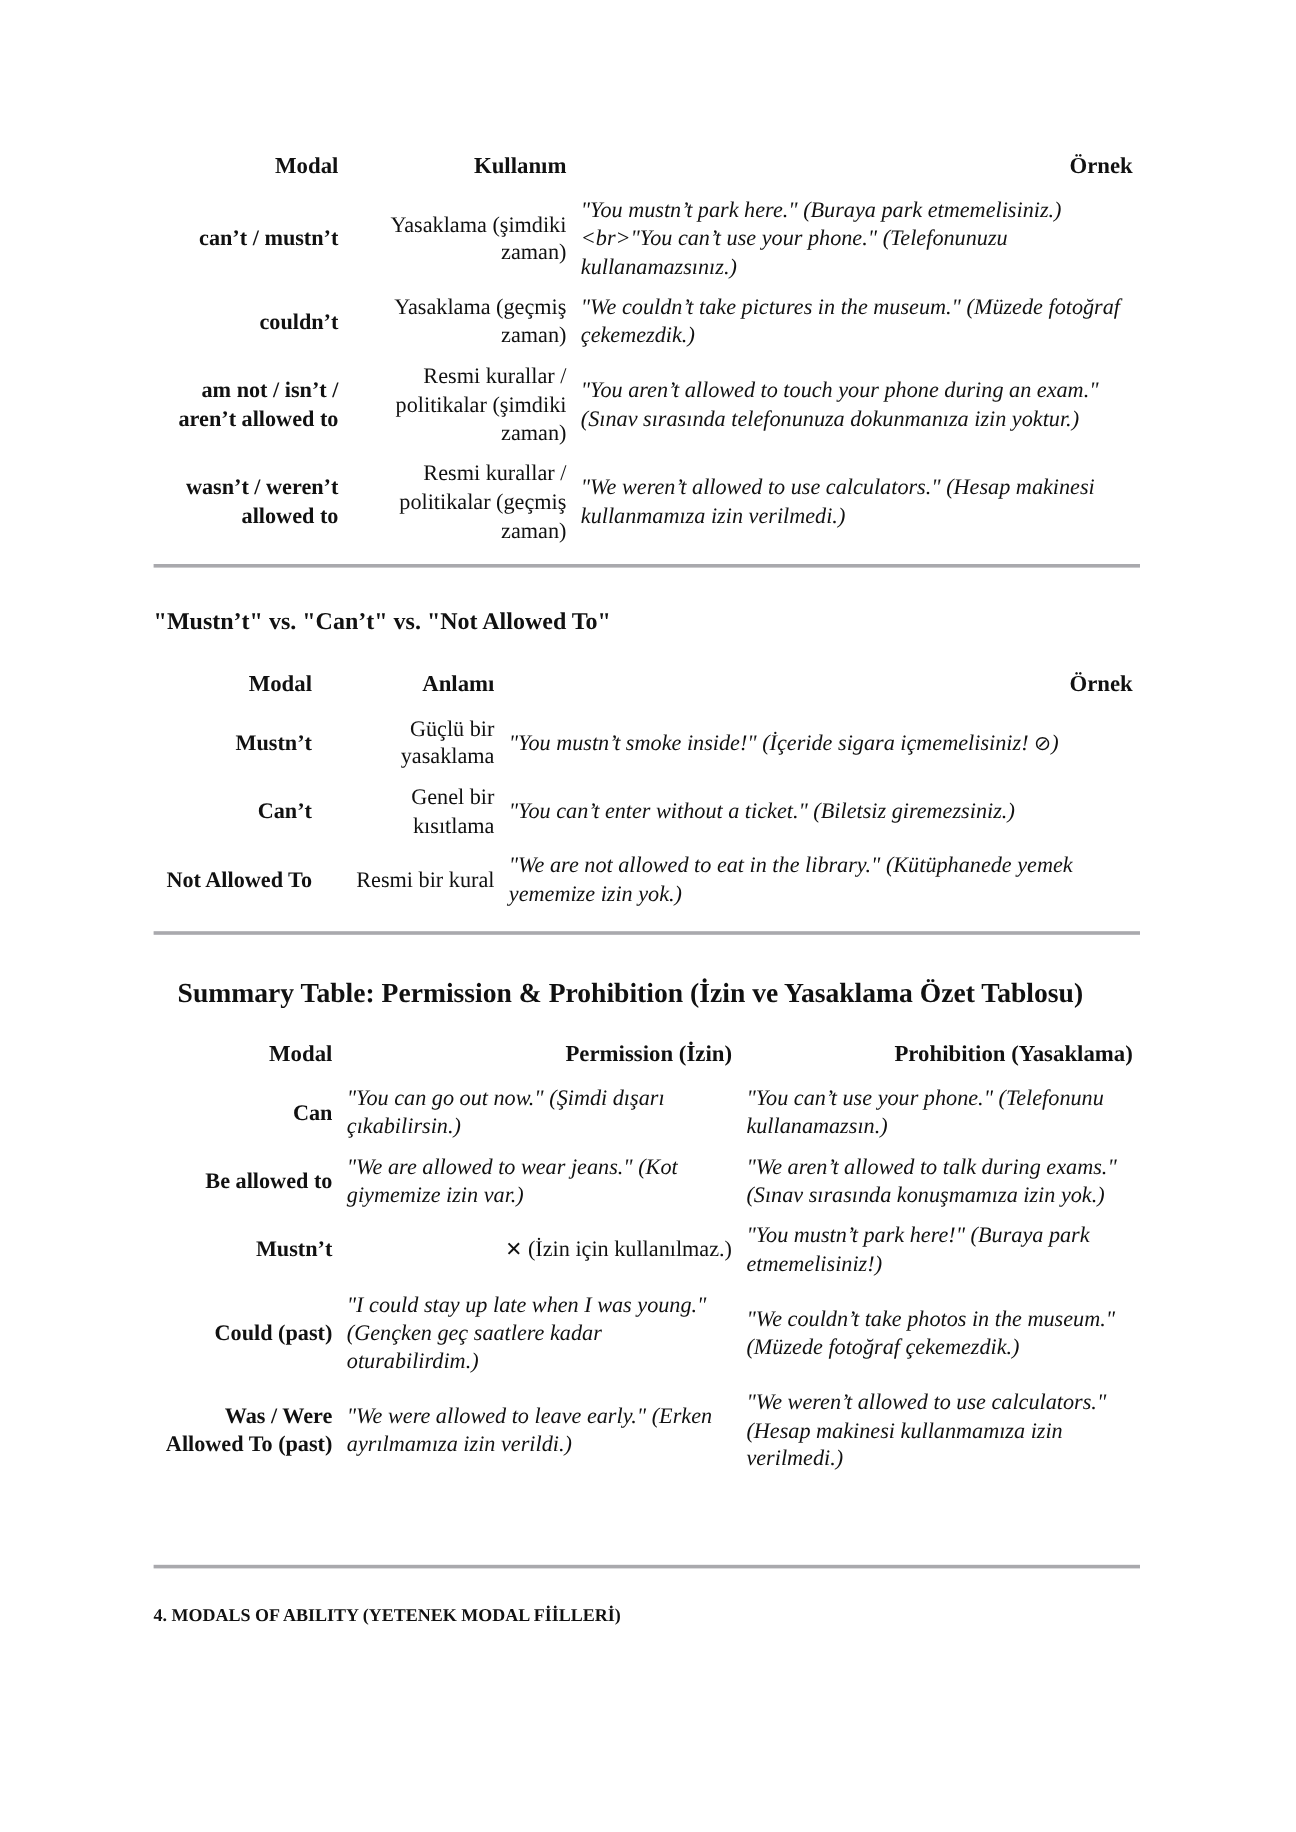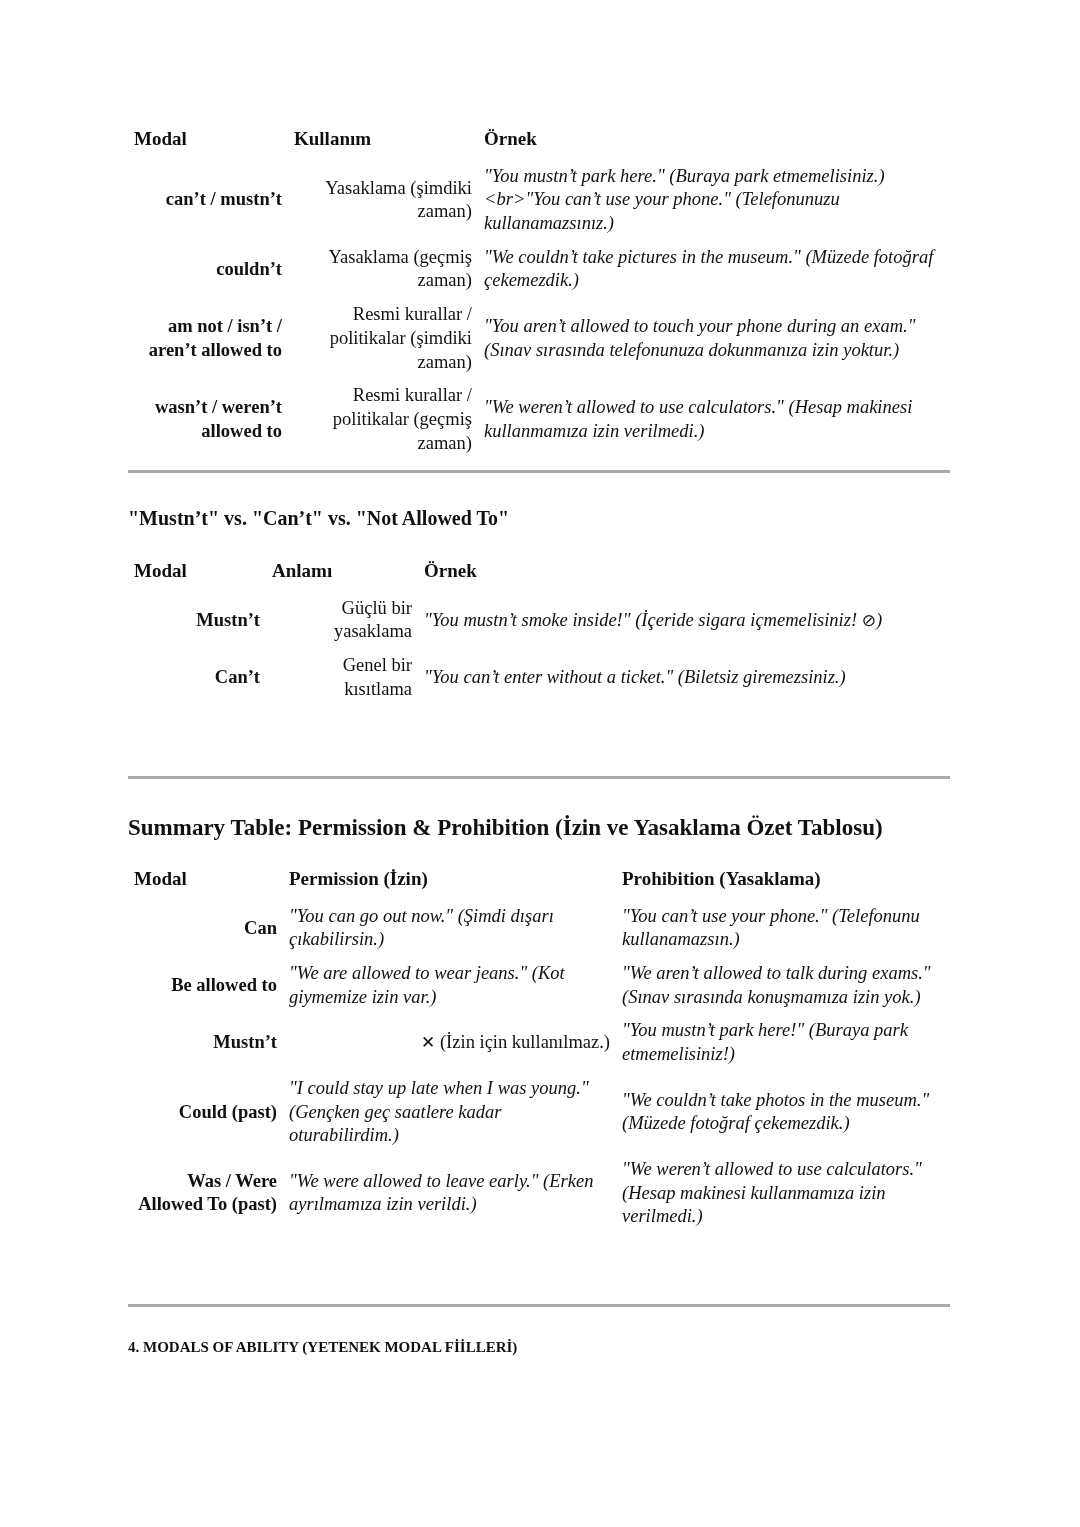--- a/index.html
+++ b/index.html
@@ -28,21 +28,21 @@
   
   table.doc-table {
     width: 822px;
     border-collapse: collapse;
     table-layout: fixed;
     margin: 0;
   }
   table.doc-table th {
     font-weight: bold;
     font-size: 19px;
-    text-align: left;
+    text-align: right;
     padding: 2px 6px 9px 6px;
     vertical-align: bottom;
     line-height: 1.2;
   }
   table.doc-table td {
     font-size: 18.5px;
     line-height: 1.28;
     padding: 5px 6px 5px 6px;
     vertical-align: middle;
   }
@@ -187,27 +187,32 @@
         <tr>
           <td class="modal-cell">Mustn’t</td>
           <td class="plain-cell">Güçlü bir yasaklama</td>
           <td class="ital-cell"><span>"You mustn’t smoke inside!" (İçeride sigara içmemelisiniz! </span><span class="nosign">⊘</span><span>)</span></td>
         </tr>
         <tr>
           <td class="modal-cell">Can’t</td>
           <td class="plain-cell">Genel bir kısıtlama</td>
           <td class="ital-cell">"You can’t enter without a ticket." (Biletsiz giremezsiniz.)</td>
         </tr>
+        <tr>
+          <td class="modal-cell">Not Allowed To</td>
+          <td class="plain-cell">Resmi bir kural</td>
+          <td class="ital-cell">"We are not allowed to eat in the library." (Kütüphanede yemek yememize izin yok.)</td>
+        </tr>
       </tbody>
     </table>
   </div>
 
   <hr class="sep blk" style="top:776px;">
 
-  <h2 class="big-heading blk" style="top:814px;">Summary Table: Permission &amp; Prohibition (İzin ve Yasaklama Özet Tablosu)</h2>
+  <h2 class="big-heading blk" style="top:814px;margin-left:20px;">Summary Table: Permission &amp; Prohibition (İzin ve Yasaklama Özet Tablosu)</h2>
 
   <div class="blk" style="top:866px;">
     <table class="doc-table t3">
       <colgroup>
           <col class="c1">
           <col class="c2">
           <col class="c3">
         </colgroup>
       <thead>
         <tr>

